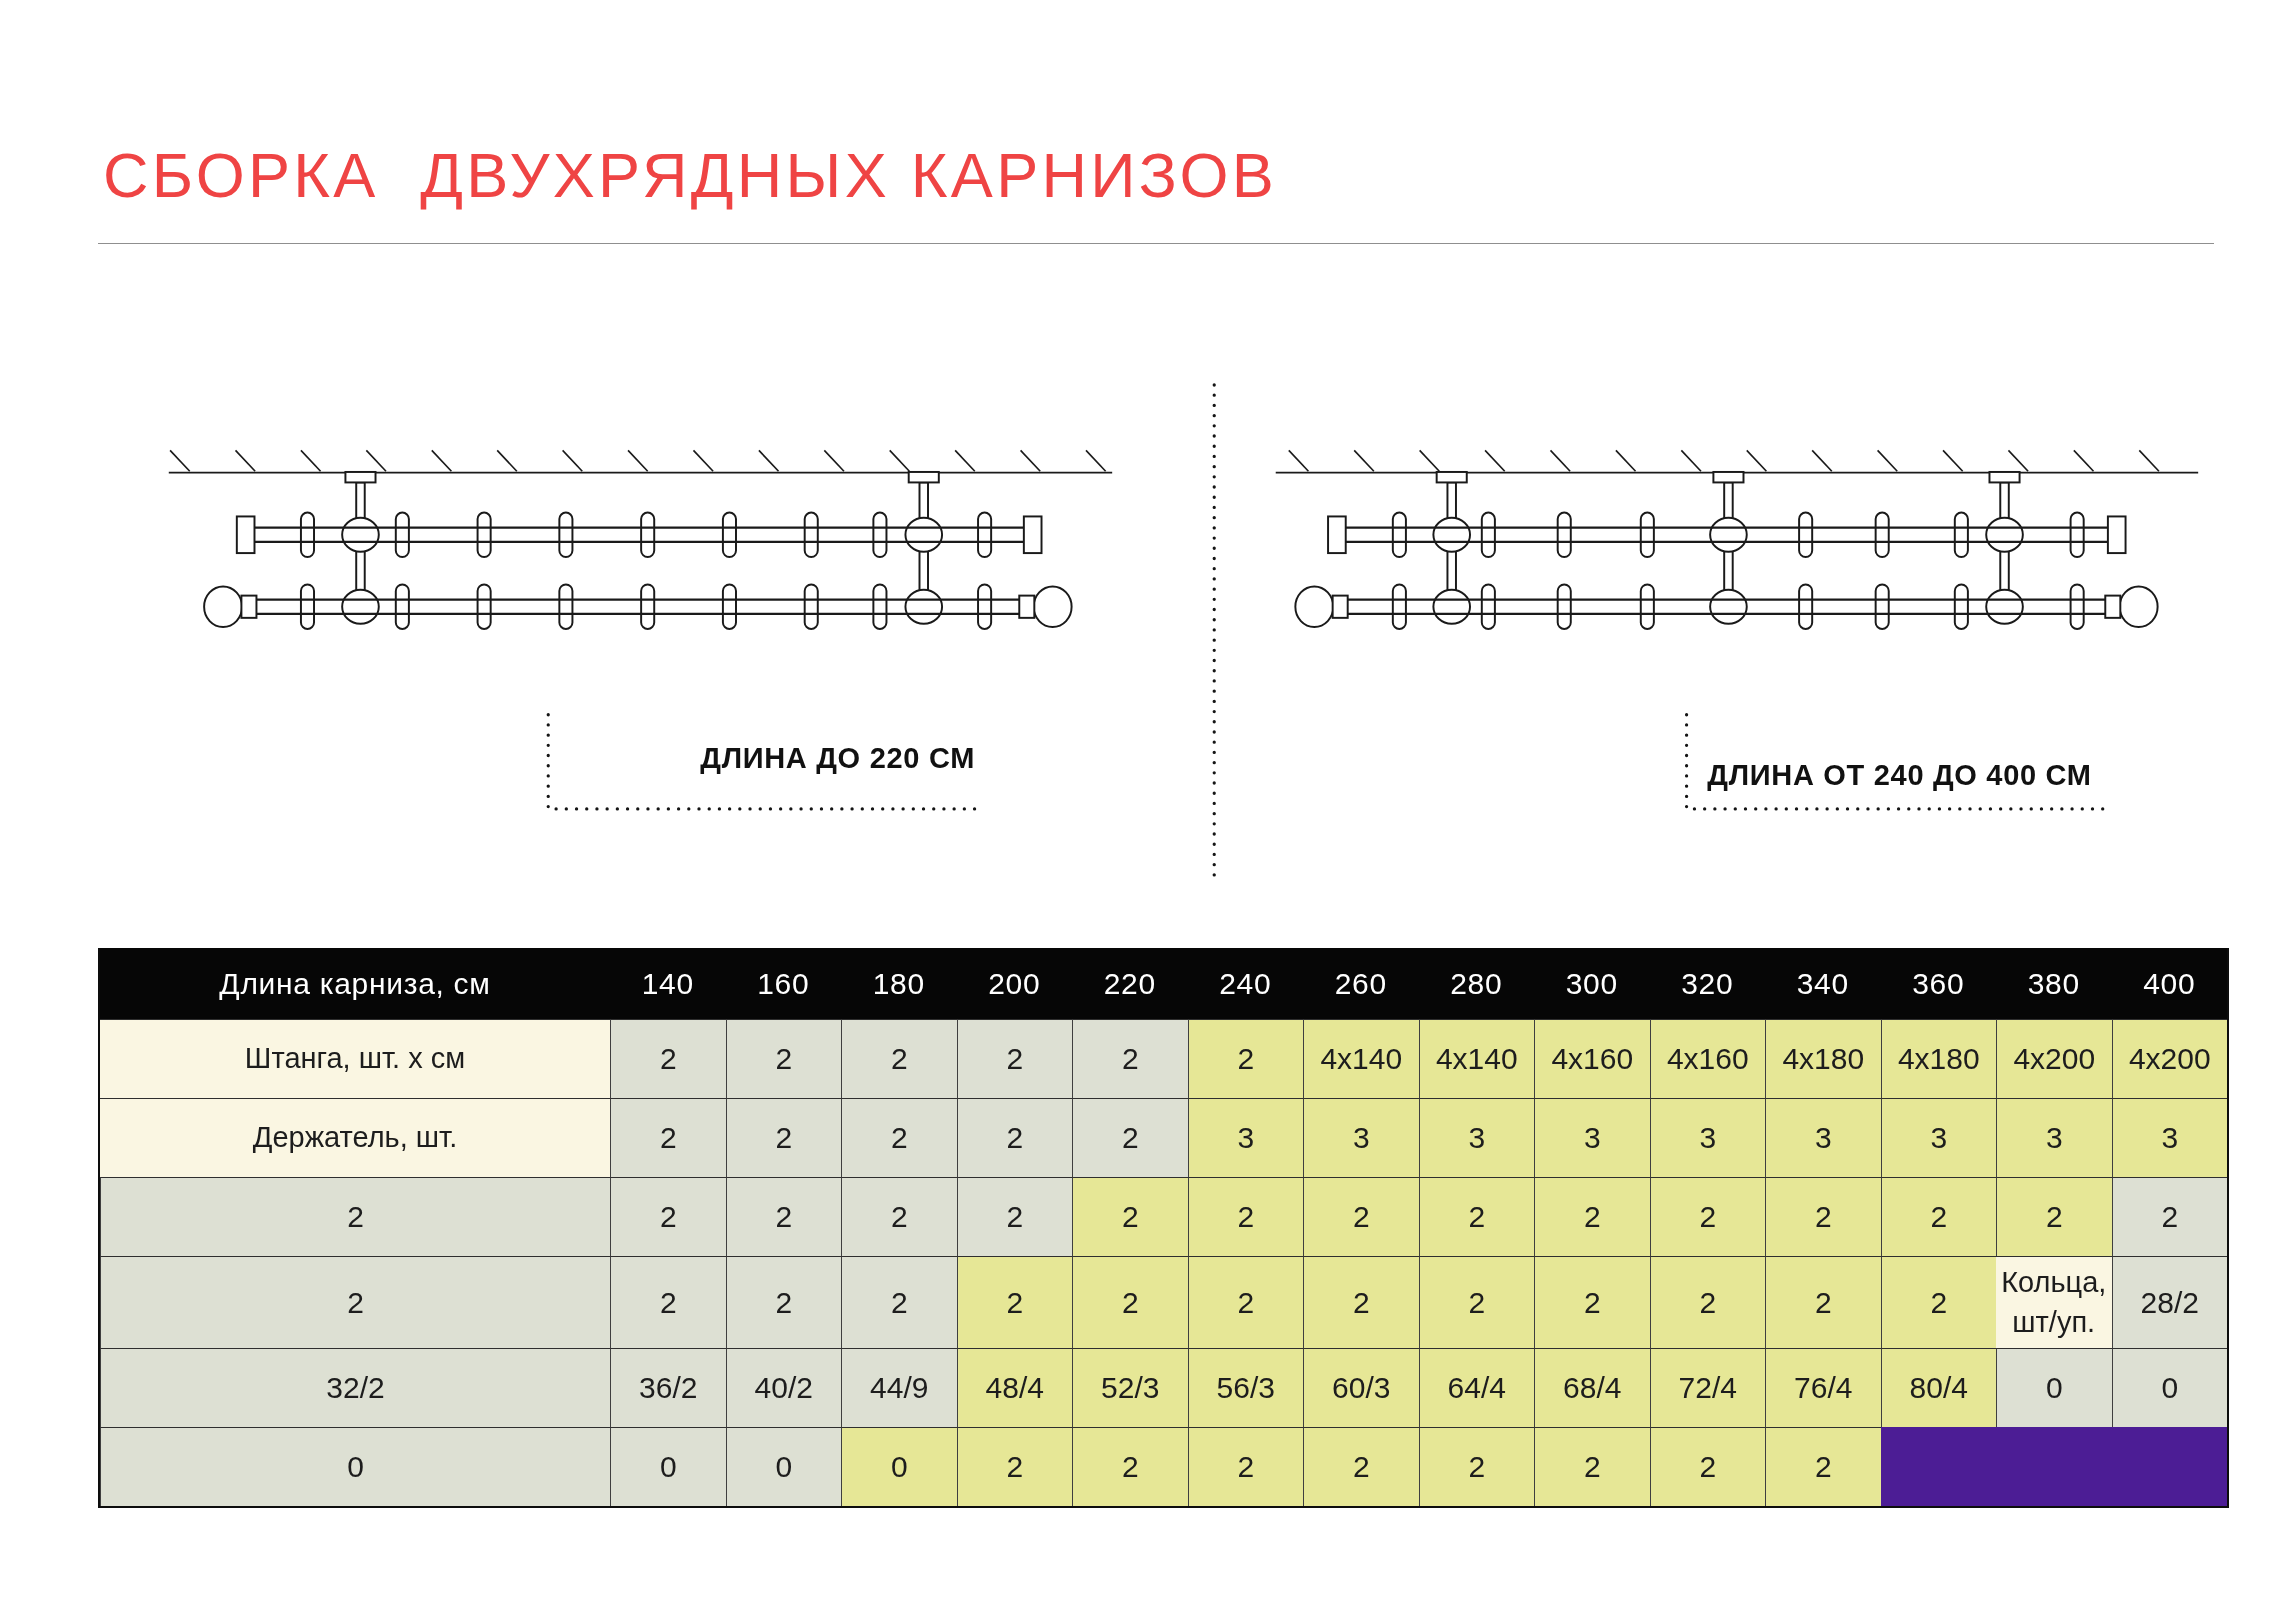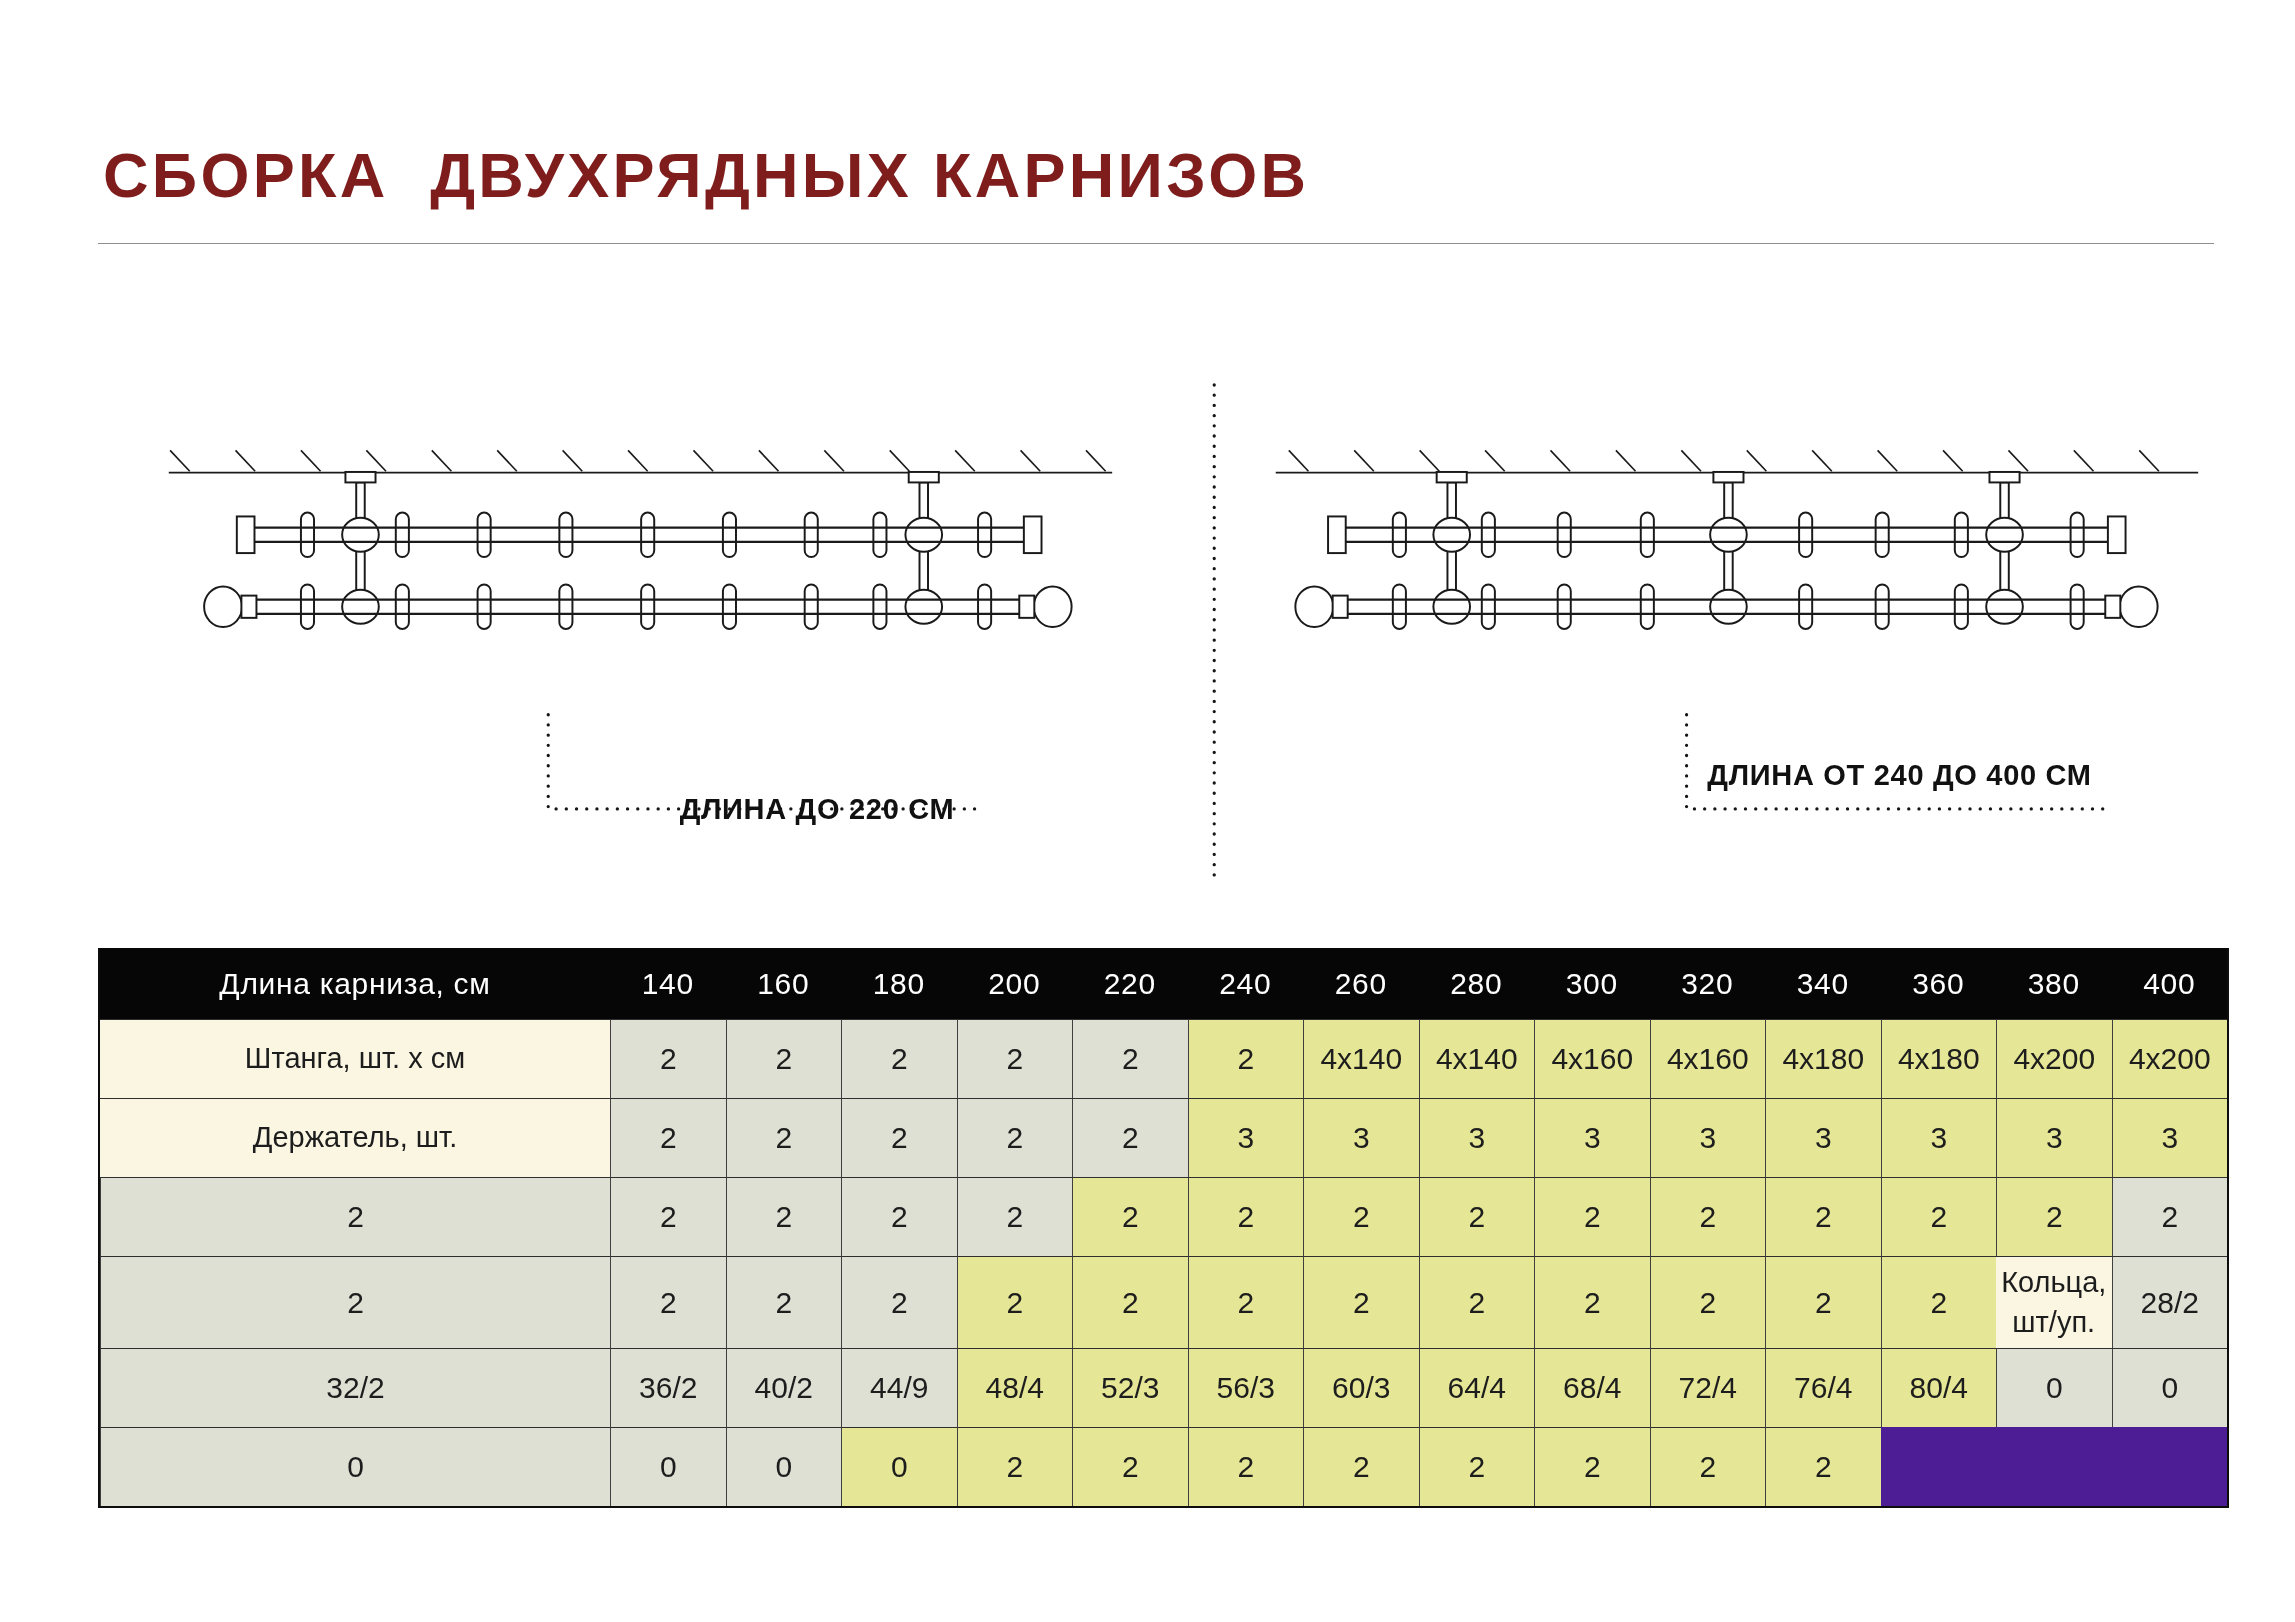--- a/index.html
+++ b/index.html
@@ -1,33 +1,33 @@
 <!DOCTYPE html>
 <html style="--header-bg: #060606; --header-fg: #ffffff; --label-bg: #faf6e2; --g1-bg: #dde0d3; --g2-bg: #e6e796; --border-c: #2e2e2e;font-size:10.5px"><head>
 <meta charset="utf-8">
 <style>
   html,body{margin:0;padding:0;}
   body{
     width:2295px;height:1623px;position:relative;background:#ffffff;
     font-family:"Liberation Sans",sans-serif;overflow:hidden;color:#161616;
   }
   #page-title{
-    position:absolute;left:103px;top:139px;font-size:63px;font-weight:700;
-    letter-spacing:3.3px;color:#7f1d1d;white-space:pre;
+    position:absolute;left:103px;top:139px;font-size:63px;font-weight:400;
+    letter-spacing:3.3px;color:#ef4444;white-space:pre;
   }
   #title-rule{
     position:absolute;left:98px;top:243px;width:2116px;height:0;
     border-top:1.3px solid #8f8f8f;
   }
   #decor{position:absolute;left:0;top:0;}
   .caption{
     position:absolute;font-size:29px;font-weight:700;letter-spacing:0.7px;
     color:#111;text-align:center;
   }
-  #caption-left{left:548px;top:793px;width:427px;padding-left:111px;box-sizing:border-box;}
+  #caption-left{left:548px;top:742px;width:427px;padding-left:111px;box-sizing:border-box;text-align:right;}
   #caption-right{left:1687px;top:759px;width:425px;}
   #components-table{
     position:absolute;left:98px;top:948px;width:2131px;
     display:grid;grid-template-columns:510px repeat(14,1fr);
     grid-template-rows:71px 79px 79px 79px 92px 79px 79px;
     border:2px solid #0d0d0d;border-top:none;box-sizing:border-box;background:#4c1d95;
   }
   .cell{display:flex;align-items:center;justify-content:center;box-sizing:border-box;}
   .h{background:var(--header-bg,#060606);color:var(--header-fg,#fff);font-size:30px;letter-spacing:0.7px;}
   .lbl{

